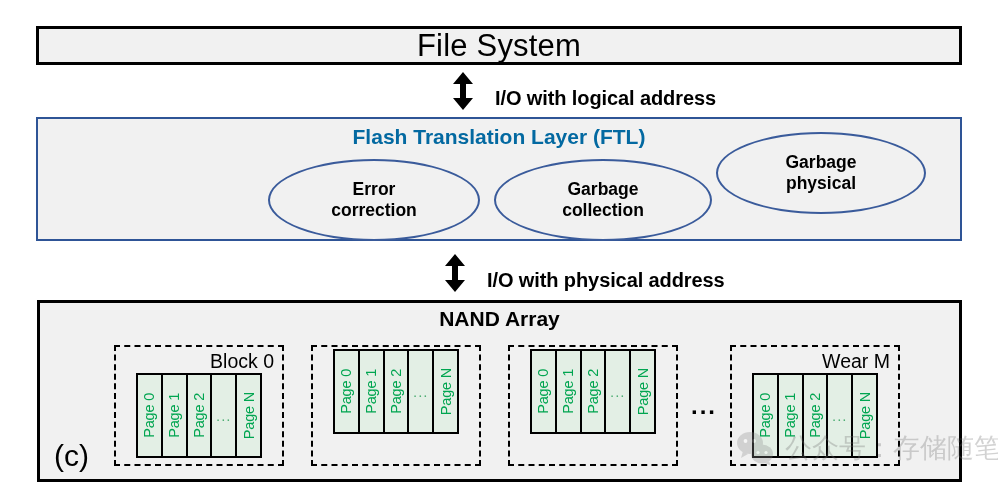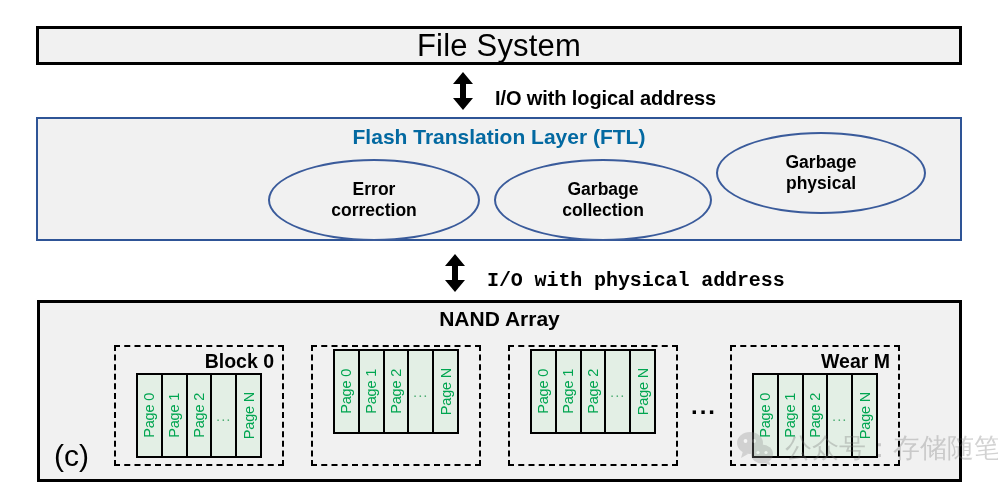--- a/index.html
+++ b/index.html
@@ -52,21 +52,21 @@
     flex: 0 0 auto;
   }
   .arrow-caption {
     font-size: 20px;
     font-weight: bold;
     color: #000000;
     white-space: nowrap;
     letter-spacing: -0.1px;
   }
   #arrow-row-1 { left: 452px; top: 68px; }
-  #arrow-row-2 { left: 444px; top: 250px; font-family: Liberation Mono, monospace; }
+  #arrow-row-2 { left: 444px; top: 250px; }
 
   
   #ftl-box {
     position: absolute;
     left: 36px;
     top: 117px;
     width: 926px;
     height: 124px;
     background: #F1F1F1;
     border: 2px solid #2E5496;
@@ -148,21 +148,21 @@
     box-sizing: border-box;
     width: 170px;
     height: 121px;
     padding: 2px 6px 5px 6px;
     display: flex;
     flex-direction: column;
     position: relative;
   }
   .block-title {
     font-size: 19.5px;
-    font-weight: bold;
+    font-weight: normal;
     color: #000000;
     text-align: right;
     padding-right: 2px;
     height: 24px;
     line-height: 24px;
   }
   .pages {
     display: flex;
     margin-left: 14px;
     margin-right: 14px;

